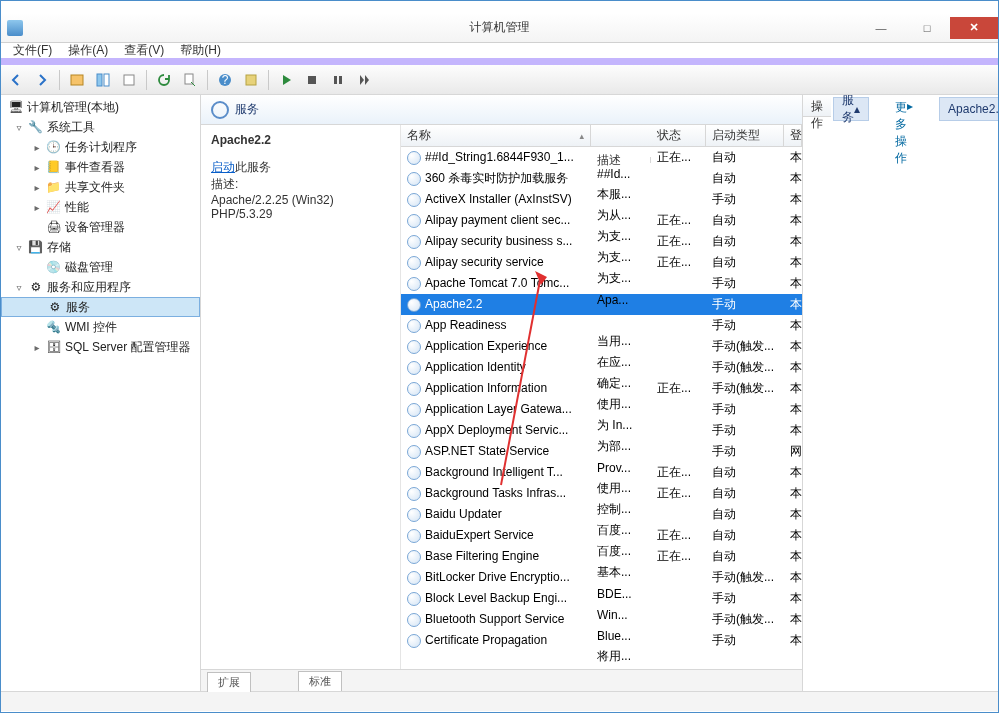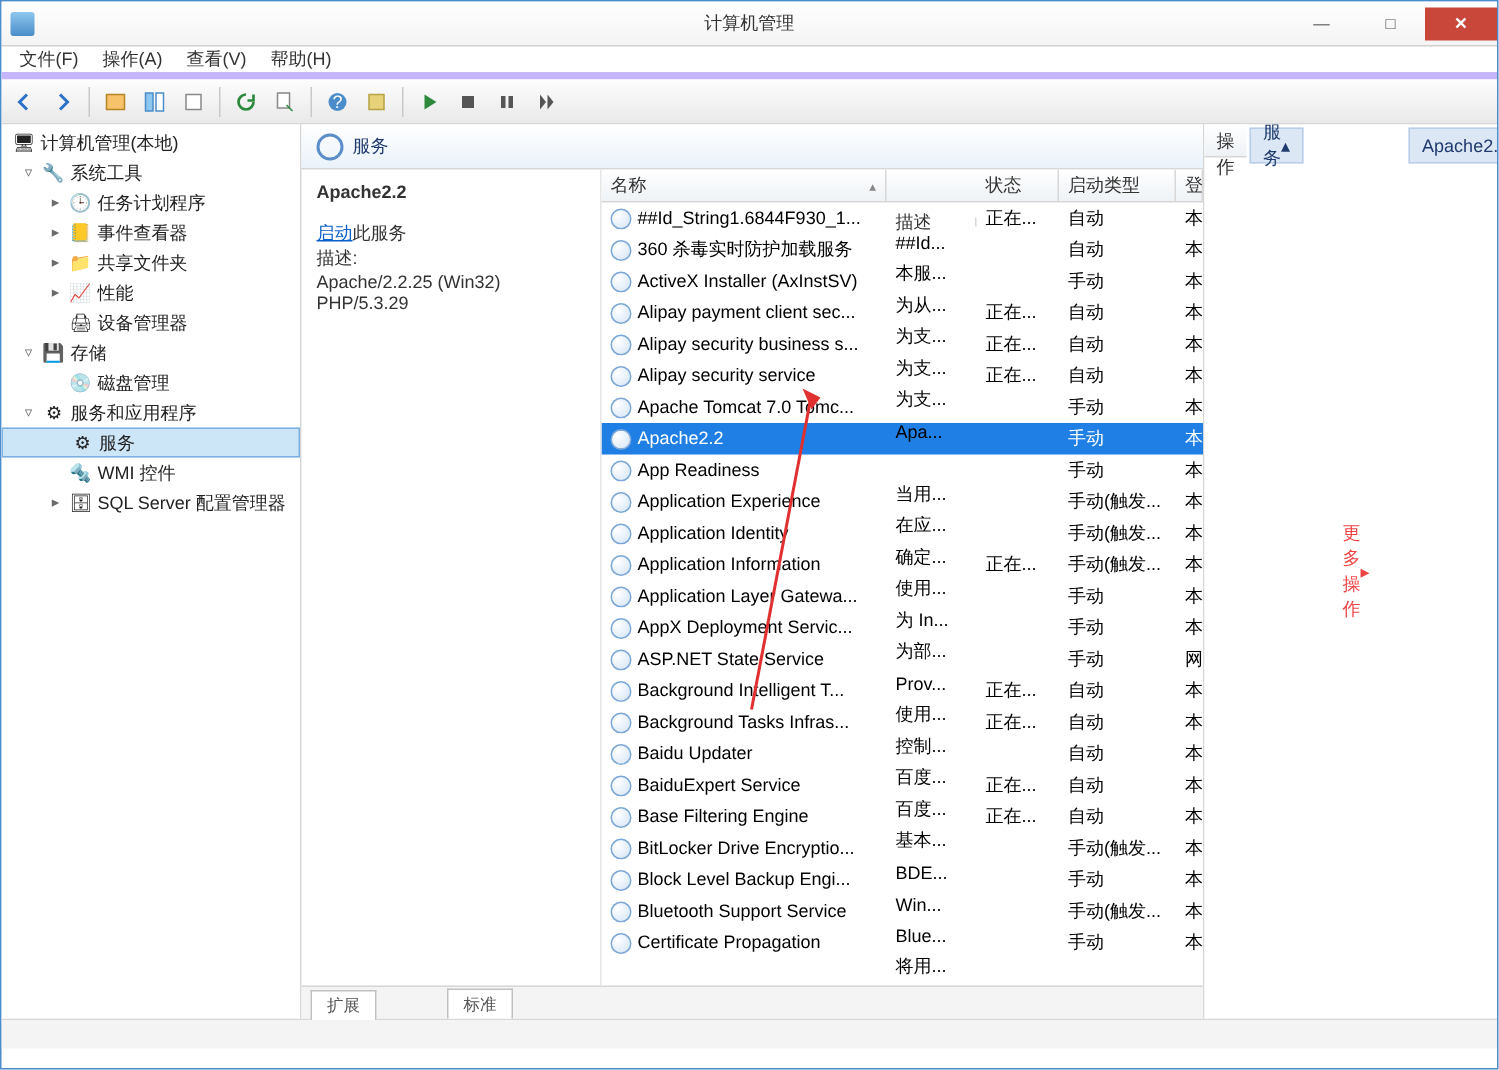--- a/index.html
+++ b/index.html
@@ -1,23 +1,23 @@
 <!DOCTYPE html>
 <html><head>
 <meta charset="utf-8">
 <style>
 * { margin: 0; padding: 0; box-sizing: border-box; font-family: "Microsoft YaHei", "Segoe UI", Tahoma, sans-serif; font-size: 12px; }
 body { background: #fff; width: 999px; height: 713px; overflow: hidden; border: 1px solid #4a8dca; }
-.titlebar { height: 30px; background: linear-gradient(#fff,#f4f4f4); display: flex; align-items: center; border-bottom: 1px solid #d0d0d0; position: relative; }
+.titlebar { height: 30px; background: linear-gradient(#fff,#f4f4f4); display: flex; align-items: center; border-bottom: 1px solid #d0d0d0; position: relative; margin-top: 12px; }
 .titlebar .icon { width: 16px; height: 16px; margin: 0 6px; background: linear-gradient(#8ec7ed,#4a8dca); border-radius: 2px; }
 .titlebar .title { position: absolute; left: 50%; transform: translateX(-50%); color: #333; }
 .window-controls { margin-left: auto; display: flex; }
 .wc { width: 46px; height: 22px; display: flex; align-items: center; justify-content: center; font-size: 11px; color: #555; }
 .wc.close { background: #c9473a; color: #fff; width: 48px; font-weight: bold; }
-.menubar { height: 22px; display: flex; align-items: center; padding: 0 4px; border-bottom: 5px solid #c4b5fd; background:#fff;}
+.menubar { height: 22px; display: flex; align-items: center; padding: 0 4px; border-bottom: 7px solid #c4b5fd; background:#fff;}
 .menubar .mi { padding: 2px 8px; color: #333; }
 .toolbar { height: 30px; display: flex; align-items: center; padding: 2px 4px; gap: 4px; border-bottom: 1px solid #d7d7d7; background: linear-gradient(#fdfdfd,#e9e9e9);}
 .tb-btn { width: 22px; height: 22px; display: flex; align-items: center; justify-content: center; border: 1px solid transparent; border-radius: 2px; }
 .tb-sep { width: 1px; height: 20px; background: #c9c9c9; margin: 0 2px; }
 .main { display: flex; height: calc(100% - 115px); }
 .tree { width: 207px; border-right: 1px solid #d7d7d7; overflow: auto; padding: 2px 0; background:#fff;}
 .tree-item { display: flex; align-items: center; height: 20px; padding-left: 4px; white-space: nowrap; color:#222;}
 .tree-item .tog { width: 12px; text-align: center; color: #6b6b6b; font-size: 10px; }
 .tree-item .ticon { width: 16px; height: 16px; margin: 0 3px; display:inline-flex; align-items:center; justify-content:center; }
 .tree-item.sel { background: #cde6f7; border: 1px solid #7bafe0; }
@@ -37,21 +37,21 @@
 .row { display: flex; height: 21px; align-items: center; }
 .row.sel { background: #1f7fe4; color: #fff; }
 .row .cell { padding: 0 6px; overflow: hidden; text-overflow: ellipsis; white-space: nowrap; }
 .svc-ico { width:14px; height:14px; margin-right:4px; display:inline-block; vertical-align:middle; border-radius:50%; border:1.5px solid #7aa7d6; background: radial-gradient(circle at 30% 30%, #fff, #d3e4f5);}
 .tabs { height: 22px; border-top: 1px solid #d7d7d7; display:flex; align-items:flex-end; padding-left:6px; background:#f4f4f4;gap:48px;}
 .tab { padding: 2px 10px; border:1px solid #c0c0c0; border-bottom:none; background:#fff; margin-right:-1px; font-size:11px; color:#555;}
 .tab.act { background:#fff; border-top:1px solid #c0c0c0; position:relative; top:1px;}
 .actions { width: 195px; background: #fff; display:flex; flex-direction:row;}
 .act-head { height: 22px; background: linear-gradient(#fff,#eef2f6); border-bottom:1px solid #d7d7d7; padding:3px 8px; font-weight:normal; color:#333;}
 .act-section { height: 24px; background: #dce7f5; border:1px solid #b7cde8; margin:2px; padding:3px 8px; color:#1f3a6e; display:flex; justify-content:space-between; align-items:center;}
-.act-item { padding: 4px 24px; color:#ef4444; display:flex; justify-content:space-between;align-items:center;}
+.act-item { padding: 4px 24px; color:#0369a1; display:flex; justify-content:space-between;}
 .statusbar { height: 20px; border-top:1px solid #d7d7d7; background:#f4f4f4;}
 .arrow-overlay { position:absolute; pointer-events:none; }
 svg.icon-svg { width:16px; height:16px; }
 </style>
 </head>
 <body>
 
 <div class="titlebar">
   <div class="icon"></div>
   <div class="title">计算机管理</div>

